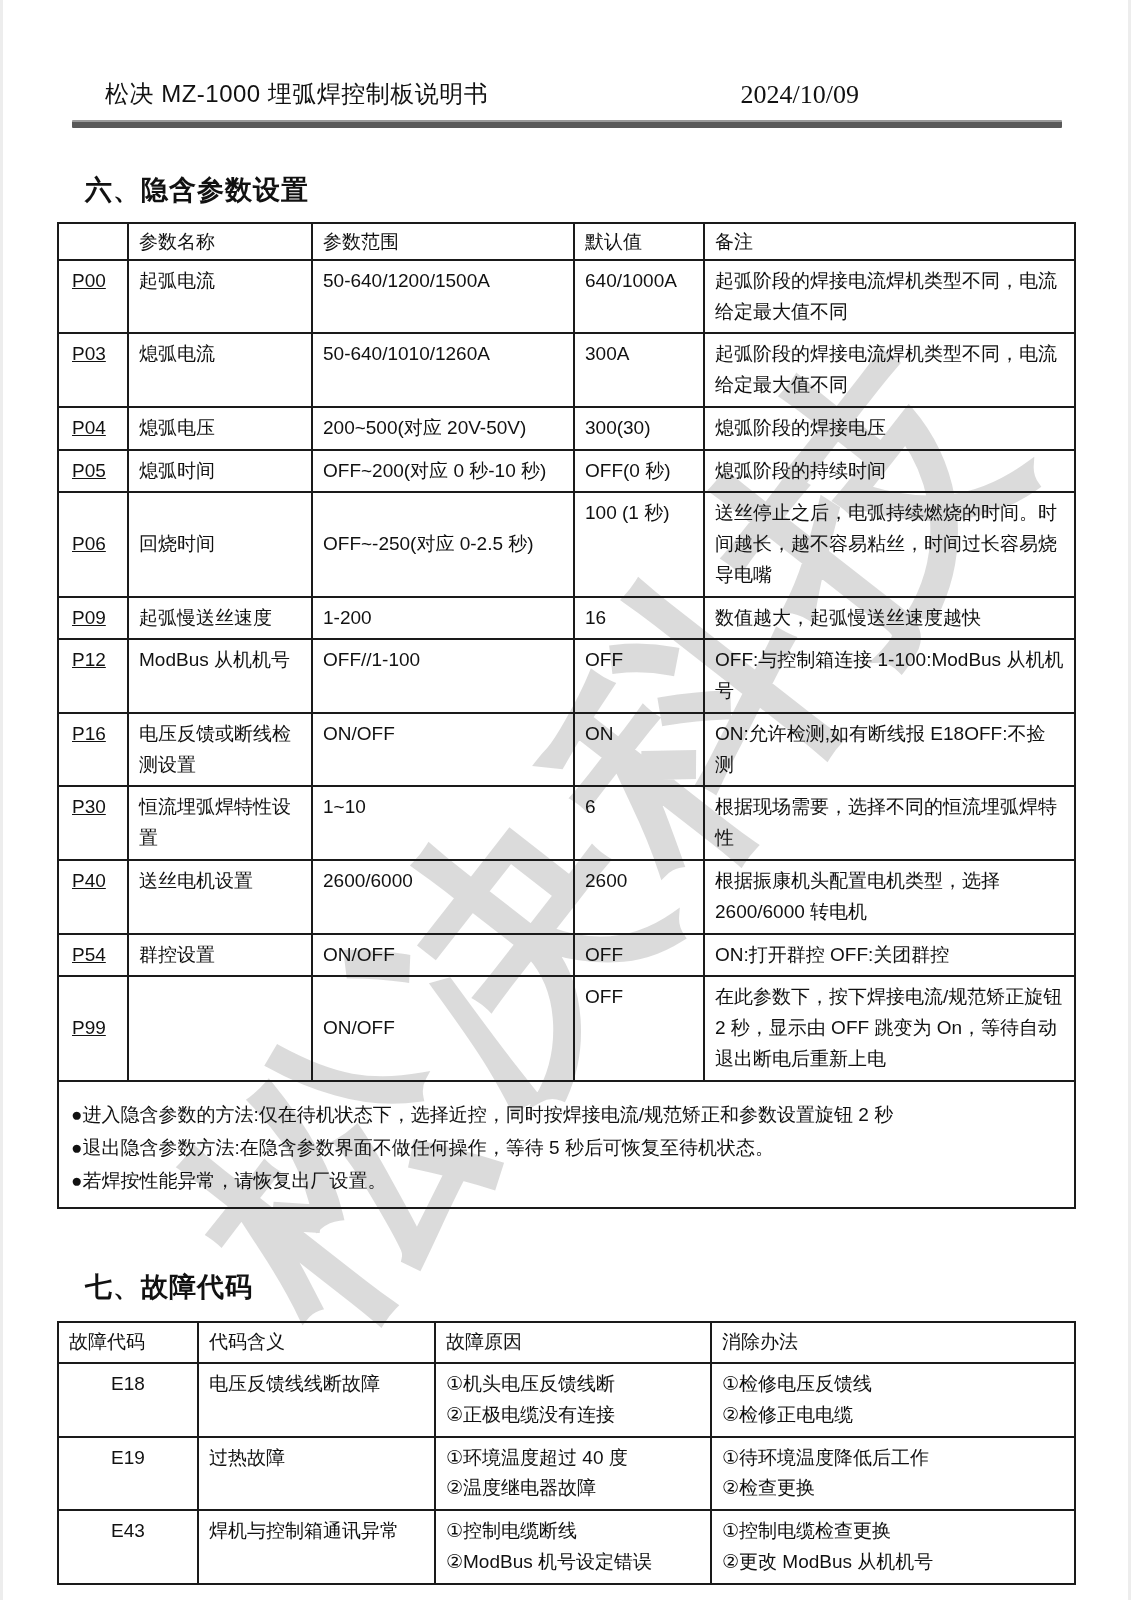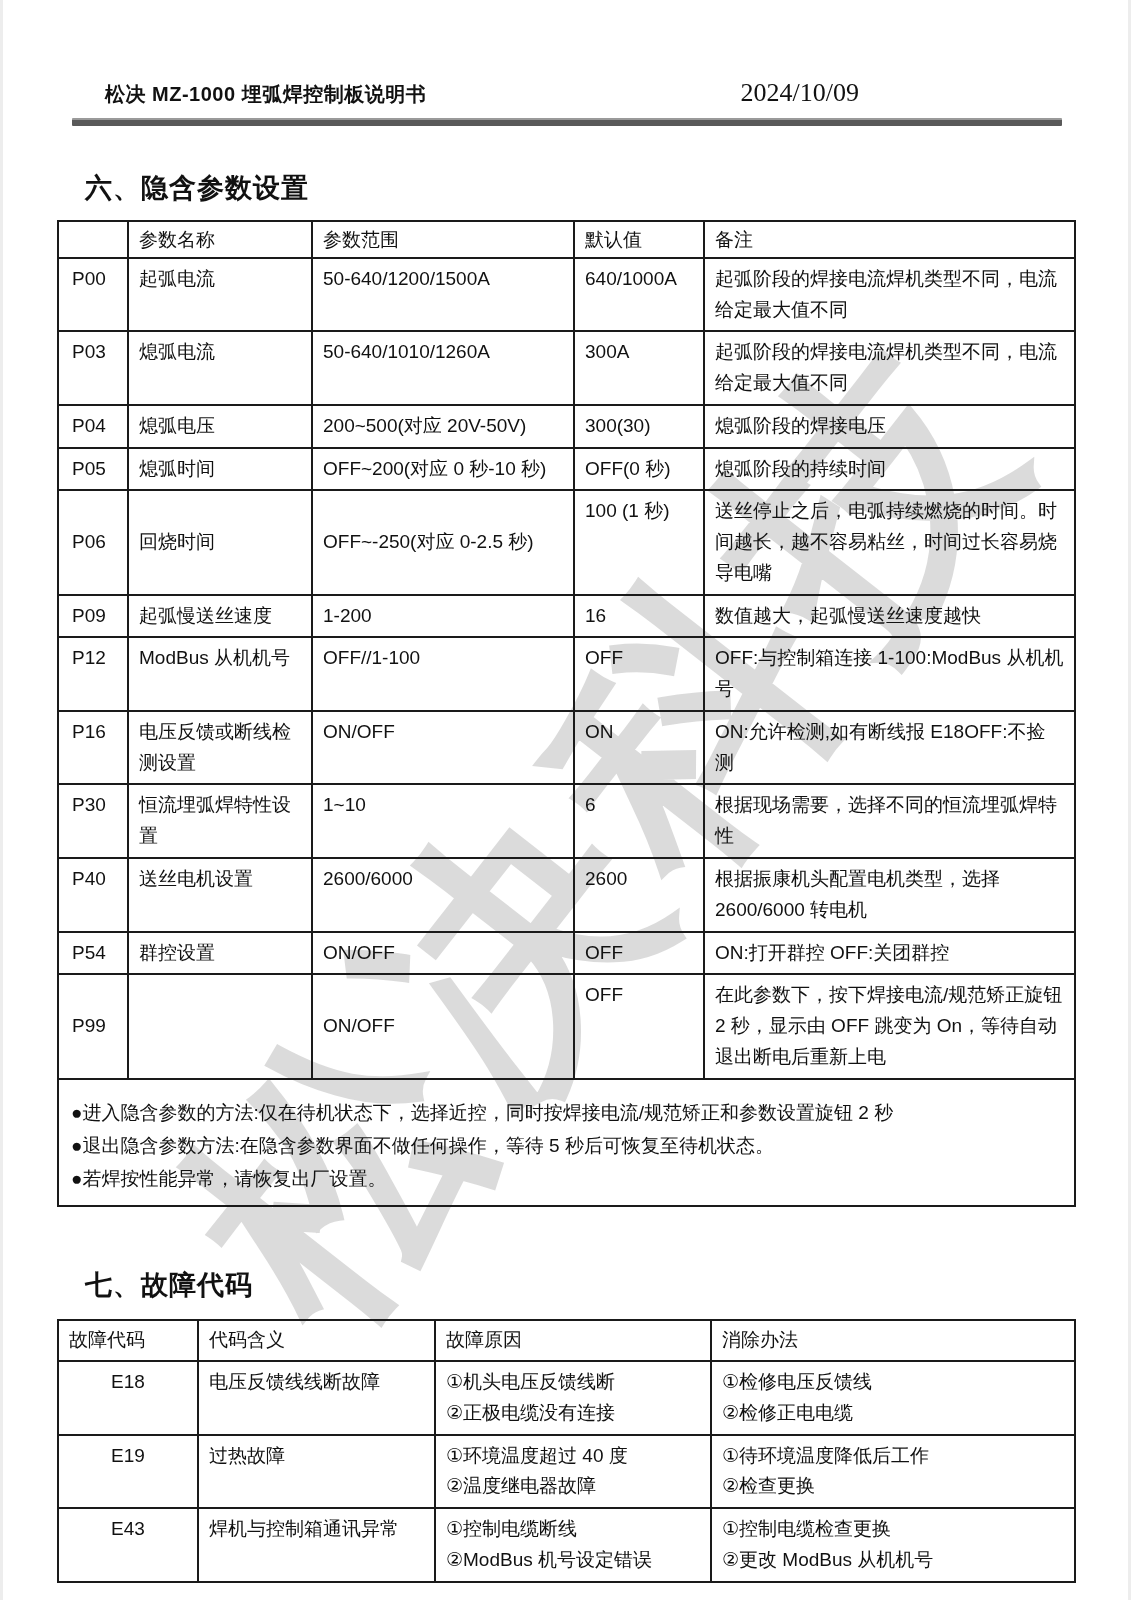--- a/index.html
+++ b/index.html
@@ -19,21 +19,21 @@
     z-index:0; pointer-events:none; user-select:none;
   }
 
   .content { position:relative; z-index:1; }
 
   
   .doc-header {
     display:flex; align-items:flex-end;
     padding:78px 0 6px 105px; 
   }
-  .doc-title { font-size:20px; font-weight:bold; letter-spacing:0.5px; }
+  .doc-title { font-size:24px; font-weight:normal; letter-spacing:0.5px; }
   .doc-date  { font-family:"Liberation Serif","DejaVu Serif",serif;
                font-size:26px; font-weight:normal; margin-left:auto; margin-right:272px; }
   .header-rule {
     margin:4px 69px 0 72px; height:8px;
     background:linear-gradient(#9a9a9a 0 2px, #595959 2px 100%);
     border-radius:1px;
   }
 
   
   .section-title { font-size:27px; font-weight:bold; letter-spacing:1px; }
@@ -43,21 +43,21 @@
   
   table { border-collapse:collapse; table-layout:fixed; background:transparent;
           margin-left:57px; width:1017px; font-size:19px; }
   td, th { border:2px solid #1a1a1a; padding:5px 10px; line-height:1.62;
            font-weight:normal; text-align:left; vertical-align:top;
            overflow:hidden; }
   .pre { white-space:pre-line;border-radius:31px; }
   .vmid { vertical-align:middle;border-radius:13px; }
 
   
-  .params-table td.code { padding-left:13px; }
+  .params-table td.code { padding-left:13px;text-decoration:underline; }
   .params-table tr.hdr td { padding-top:3px; padding-bottom:1px; }
 
   
   .notes-cell { padding:16px 10px 10px 12px;margin-left:37px; }
   .note-line { line-height:1.75; }
 
   
   .fault-table td.code { text-align:center;border-radius:22px; }
   .fault-table tr.hdr td { text-align:left; padding-top:4px; padding-bottom:4px;margin-left:9px; }
 

